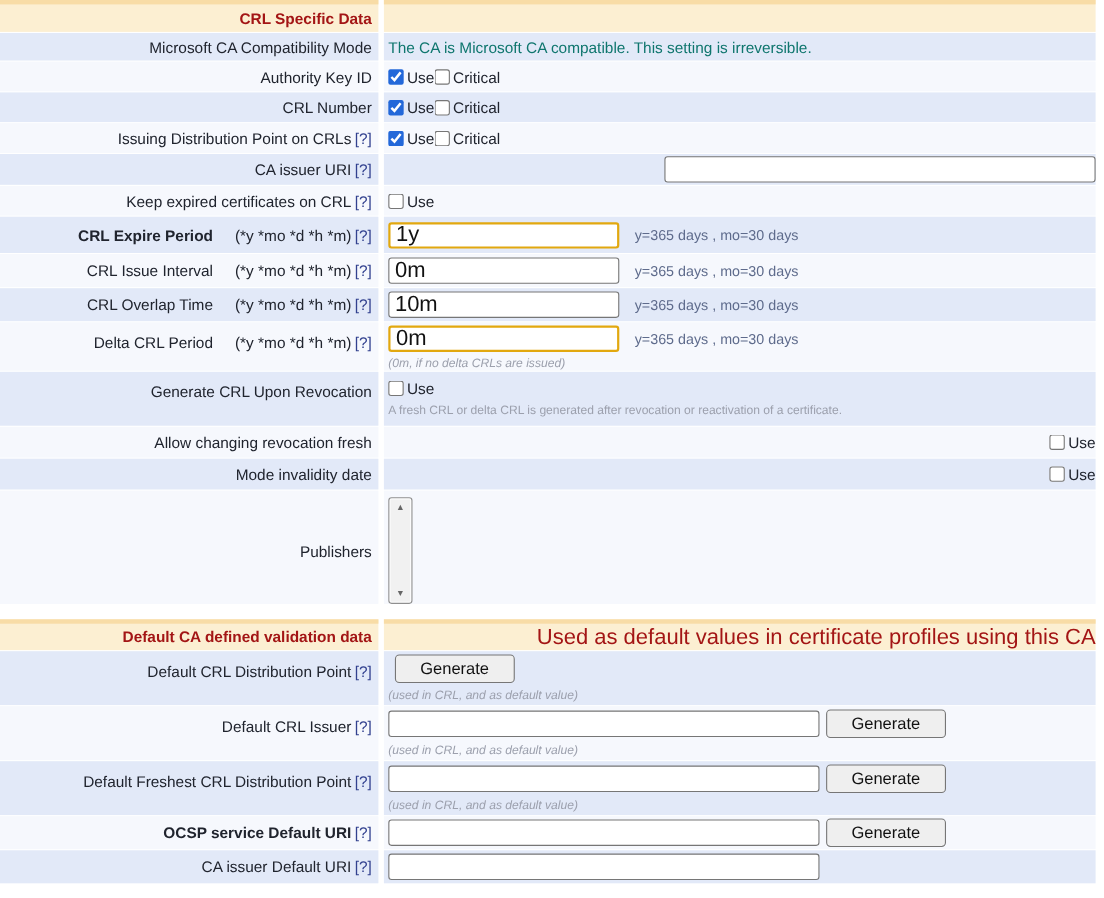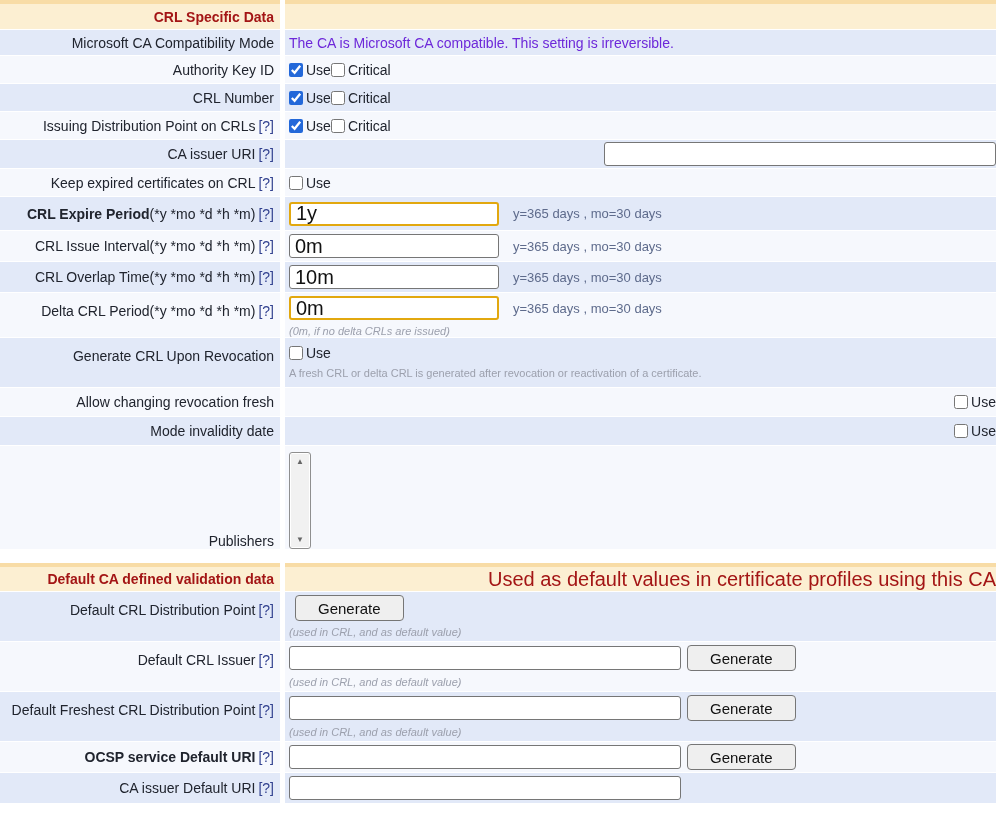--- a/index.html
+++ b/index.html
@@ -1,37 +1,37 @@
 <!DOCTYPE html>
 <html><head>
 <meta charset="utf-8">
 <style>
   html,body{margin:0;padding:0;background:#ffffff;}
   body{width:1004px;min-height:816px;font-family:"Liberation Sans",sans-serif;color:#20242e;}
   .table{width:996px;}
   .row{display:flex;margin-bottom:1px;}
-  .lbl{width:280px;flex:none;display:flex;align-items:center;justify-content:flex-end;
+  .lbl{width:344px;flex:none;display:flex;align-items:center;justify-content:flex-end;
        padding-right:6px;box-sizing:border-box;font-size:14px;color:#20242e;white-space:nowrap;}
   .ctn{flex:1;margin-left:5px;display:flex;align-items:center;padding-left:4px;box-sizing:border-box;}
   .bg-a .lbl,.bg-a .ctn{background:#e2e9f8;}
   .bg-b .lbl,.bg-b .ctn{background:#f6f8fd;}
   .hdr .lbl,.hdr .ctn{background:#fcefd2;border-top:4px solid #f8dca6;}
   .hdr .lbl{font-weight:bold;color:#a31515;}
   .hdr .ctn{color:#a31515;font-size:20px;}
   .strong{font-weight:bold;}
-  .suffix{margin-left:0;}
+  .suffix{margin-left:20px;}
   .help{margin-left:3px;color:#32418f;cursor:pointer;text-decoration:none;}
   .mh29{min-height:29px;} .mh25{min-height:25px;} .mh27{min-height:27px;} .mh28{min-height:28px;justify-content:flex-end;}
   .mh30{min-height:30px;} .mh33{min-height:33px;} .mh44{min-height:44px;} .mh49{min-height:49px;}
   .mh102{min-height:102px;}
   .top{align-items:flex-start;padding-top:10px;}
-  .top7{align-items:flex-end;padding-top:7px;}
+  .top7{align-items:center;padding-top:7px;}
   .col{flex-direction:column;align-items:flex-start;justify-content:flex-start;padding-top:4px;}
   .line{display:flex;align-items:center;}
-  .txt{font-size:14px;color:#6d28d9;}
+  .txt{font-size:14px;color:#0f766e;}
   input[type="checkbox"]{width:14px;height:14px;margin:0 3px 0 0;accent-color:#2368d9;}
   .cbl{font-size:14px;color:#20242e;}
   .crit{margin-left:16px;}
   .ti{height:24px;box-sizing:border-box;border:1px solid #767676;border-radius:3px;
       font-size:20px;padding:1px 5px;font-family:inherit;color:#111;background:#fff;}
   .ti.time{width:210px;}
   .ti.url{width:392px;}
   .ti.hl{border:2px solid #e2a80f;}
   .hint{color:#5e6b8c;font-size:13px;margin-left:14px;white-space:nowrap;}
   .note{color:#9ca0ad;font-size:11px;}

